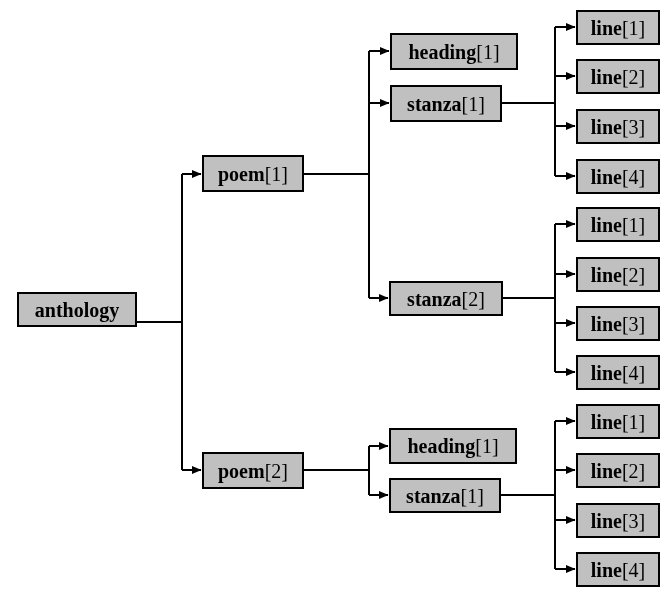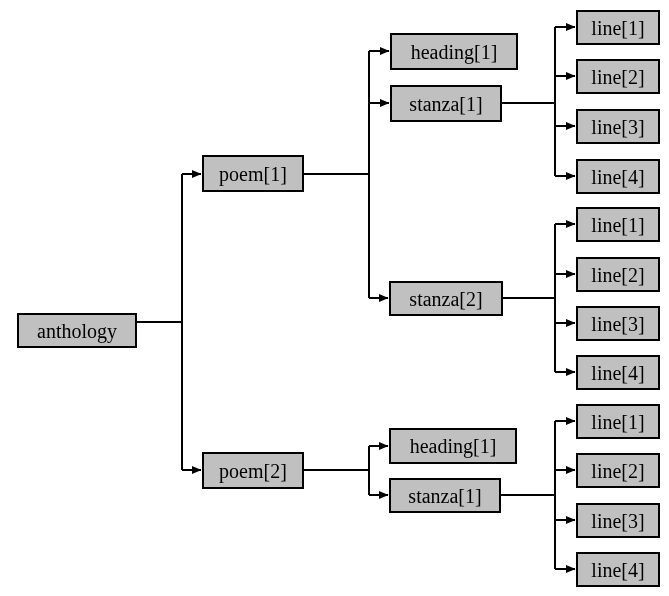--- a/index.html
+++ b/index.html
@@ -20,21 +20,21 @@
   #wires{position:absolute;left:0;top:0;width:669px;height:596px;}
   .node{
     position:absolute;
     box-sizing:border-box;
     background:var(--node-fill);
     border:2px solid var(--node-border);
     color:var(--node-text);
     display:flex;align-items:center;justify-content:center;
     font-size:20px;line-height:1;white-space:nowrap;
   }
-  .node .nm{font-weight:normal;}
+  .node .nm{font-weight:bold;}
   .node .ix{font-weight:normal;}
 </style>
 </head>
 <body>
 
 <div id="stage">
 
   <svg id="wires" width="669" height="596" viewBox="0 0 669 596" aria-hidden="true">
     <defs>
       <marker id="arr" markerUnits="userSpaceOnUse" markerWidth="10" markerHeight="9" refX="9" refY="4.5" orient="auto">
@@ -75,21 +75,21 @@
 
       <path d="M501 495 H555"></path>
       <path d="M555 421 V569"></path>
       <path d="M555 421 H575" marker-end="url(#arr)"></path>
       <path d="M555 470 H575" marker-end="url(#arr)"></path>
       <path d="M555 520 H575" marker-end="url(#arr)"></path>
       <path d="M555 569 H575" marker-end="url(#arr)"></path>
     </g>
   </svg>
 
-  <div class="node" style="left:17px;top:313px;width:120px;height:35px">
+  <div class="node" style="left:17px;top:292px;width:120px;height:35px">
     <span class="nm">anthology</span>
       <span class="ix"></span>
   </div>
 
   <div class="node" style="left:202px;top:155px;width:102px;height:37px">
     <span class="nm">poem</span>
       <span class="ix">[1]</span>
   </div>
   <div class="node" style="left:202px;top:452px;width:102px;height:37px">
     <span class="nm">poem</span>

